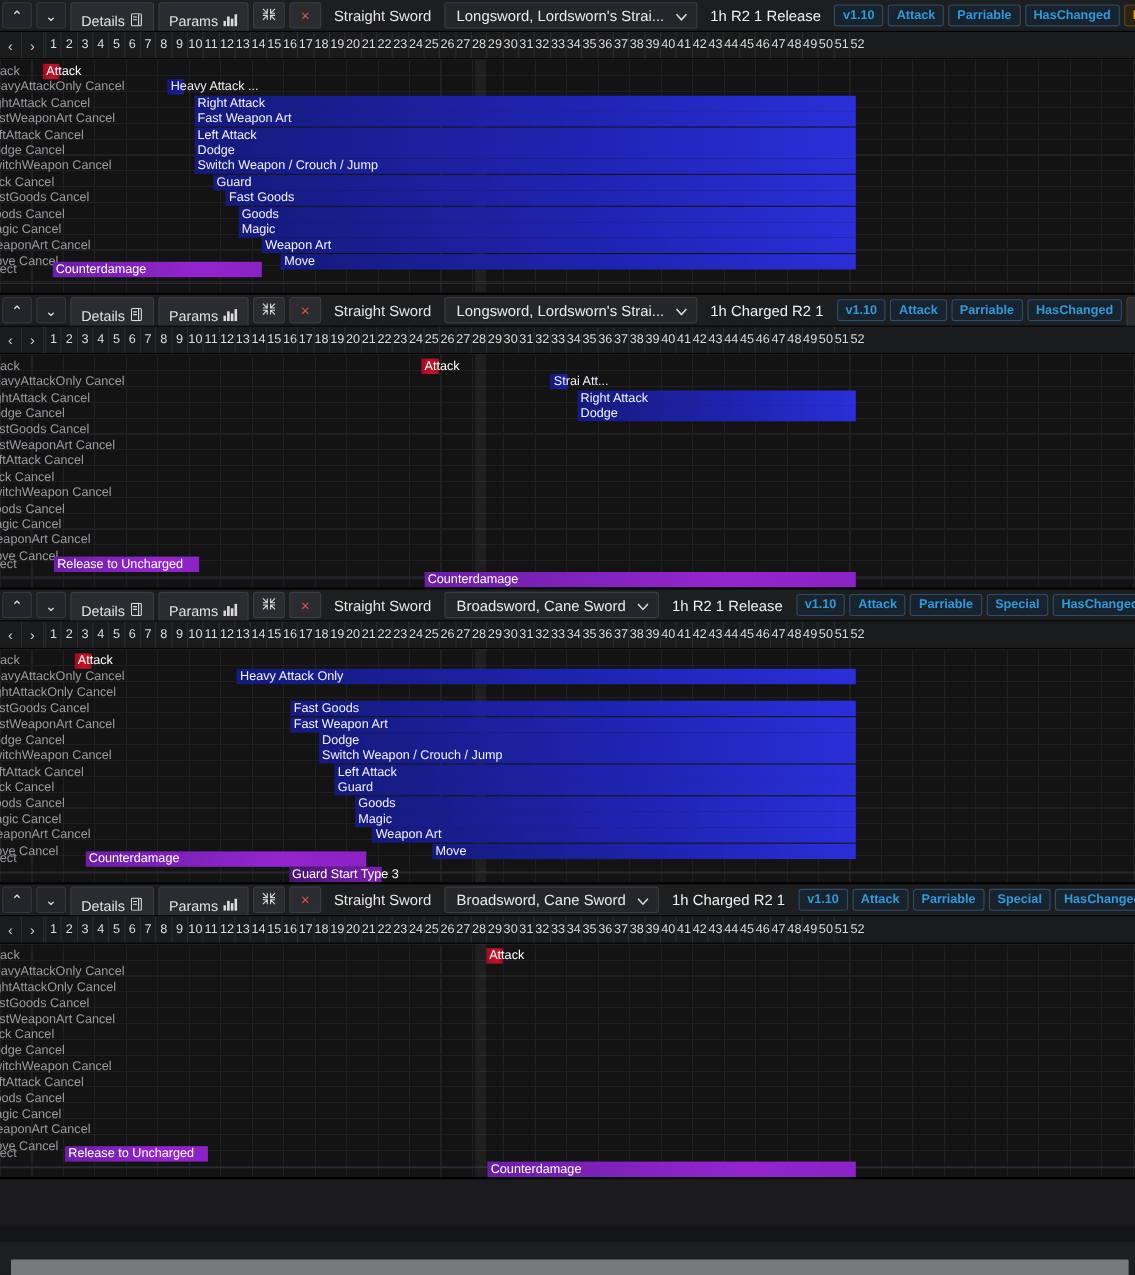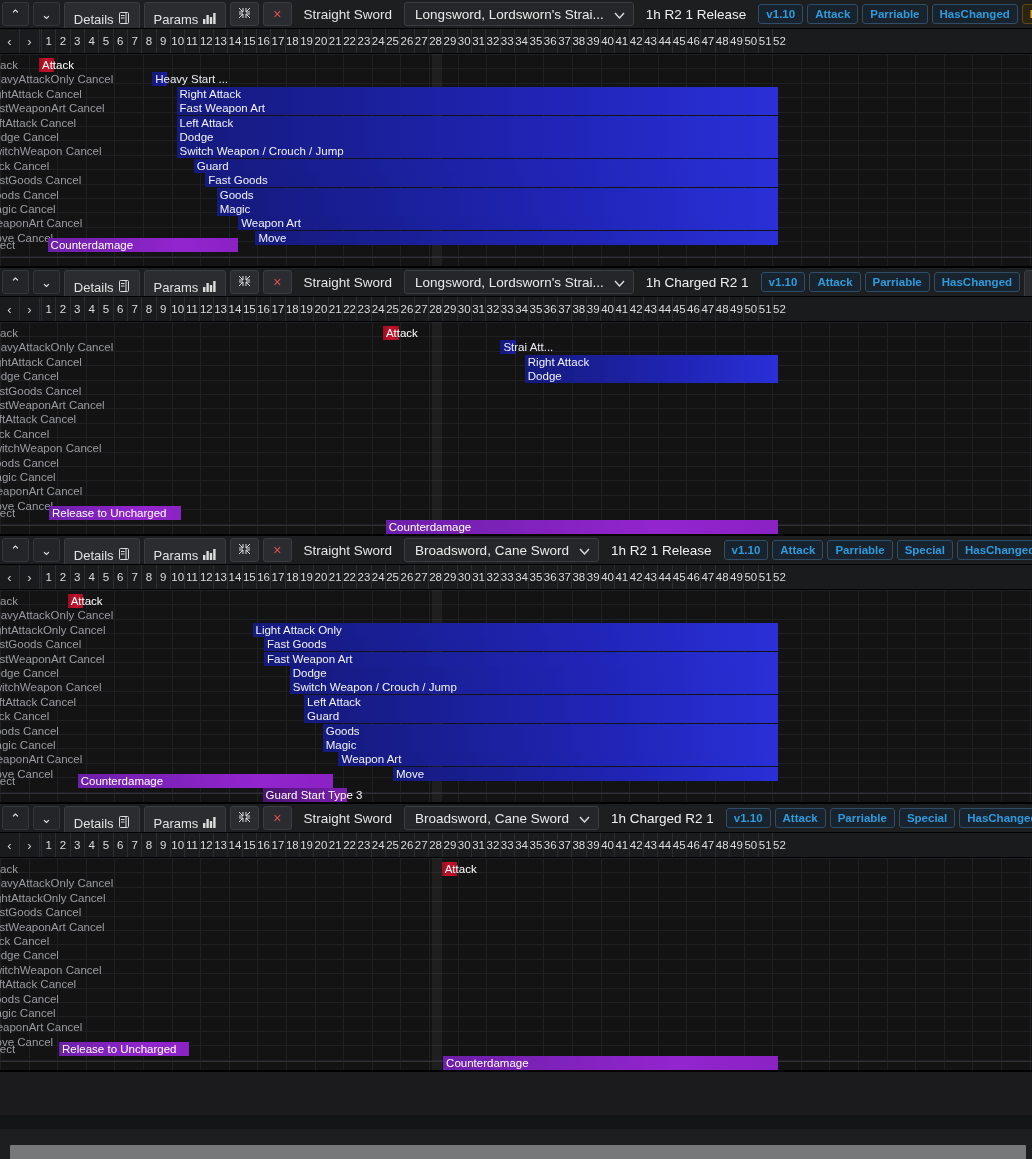--- a/index.html
+++ b/index.html
@@ -358,21 +358,21 @@
         <div class="rowlabel" style="top: 90.4px; left: -14px;">SwitchWeapon Cancel</div>
         <div class="rowlabel" style="top: 104.8px; left: -14px;">Lock Cancel</div>
         <div class="rowlabel" style="top: 119.2px; left: -14px;">FastGoods Cancel</div>
         <div class="rowlabel" style="top: 133.6px; left: -14px;">Goods Cancel</div>
         <div class="rowlabel" style="top: 148px; left: -14px;">Magic Cancel</div>
         <div class="rowlabel" style="top: 162.4px; left: -14px;">WeaponArt Cancel</div>
         <div class="rowlabel" style="top: 176.8px; left: -14px;">Move Cancel</div>
         <div class="rowlabel" style="top: 183.6px; left: -14px;">Effect</div>
         <div class="effect-divider" style="top: 203px;"></div>
         <div class="bar red" style="top: 4px; left: 39px; width: 15.0465px;"><span class="lbl">Attack</span></div>
-        <div class="bar bluedark" style="top: 18.4px; left: 152.207px; width: 15.0465px;"><span class="lbl">Heavy Start ...</span></div>
+        <div class="bar bluedark" style="top: 18.4px; left: 152.207px; width: 15.0465px;"><span class="lbl">Heavy Attack ...</span></div>
         <div class="bar blue" style="top: 32.8px; left: 176.568px; width: 601.86px;"><span class="lbl">Right Attack</span></div>
         <div class="bar blue" style="top: 47.2px; left: 176.568px; width: 601.86px;"><span class="lbl">Fast Weapon Art</span></div>
         <div class="bar blue" style="top: 61.6px; left: 176.568px; width: 601.86px;"><span class="lbl">Left Attack</span></div>
         <div class="bar blue" style="top: 76px; left: 176.568px; width: 601.86px;"><span class="lbl">Dodge</span></div>
         <div class="bar blue" style="top: 90.4px; left: 176.568px; width: 601.86px;"><span class="lbl">Switch Weapon / Crouch / Jump</span></div>
         <div class="bar blue" style="top: 104.8px; left: 193.764px; width: 584.664px;"><span class="lbl">Guard</span></div>
         <div class="bar blue" style="top: 119.2px; left: 205.228px; width: 573.2px;"><span class="lbl">Fast Goods</span></div>
         <div class="bar blue" style="top: 133.6px; left: 216.692px; width: 561.736px;"><span class="lbl">Goods</span></div>
         <div class="bar blue" style="top: 148px; left: 216.692px; width: 561.736px;"><span class="lbl">Magic</span></div>
         <div class="bar blue" style="top: 162.4px; left: 238.187px; width: 540.241px;"><span class="lbl">Weapon Art</span></div>
@@ -624,21 +624,21 @@
         <div class="rowlabel" style="top: 90.4px; left: -14px;">SwitchWeapon Cancel</div>
         <div class="rowlabel" style="top: 104.8px; left: -14px;">LeftAttack Cancel</div>
         <div class="rowlabel" style="top: 119.2px; left: -14px;">Lock Cancel</div>
         <div class="rowlabel" style="top: 133.6px; left: -14px;">Goods Cancel</div>
         <div class="rowlabel" style="top: 148px; left: -14px;">Magic Cancel</div>
         <div class="rowlabel" style="top: 162.4px; left: -14px;">WeaponArt Cancel</div>
         <div class="rowlabel" style="top: 176.8px; left: -14px;">Move Cancel</div>
         <div class="rowlabel" style="top: 183.6px; left: -14px;">Effect</div>
         <div class="effect-divider" style="top: 203px;"></div>
         <div class="bar red" style="top: 4px; left: 67.66px; width: 15.763px;"><span class="lbl">Attack</span></div>
-        <div class="bar blue" style="top: 32.8px; left: 252.517px; width: 525.911px;"><span class="lbl">Light Attack Only</span></div>
+        <div class="bar blue" style="top: 18.4px; left: 215.259px; width: 563.169px;"><span class="lbl">Heavy Attack Only</span></div>
         <div class="bar blue" style="top: 47.2px; left: 263.981px; width: 514.447px;"><span class="lbl">Fast Goods</span></div>
         <div class="bar blue" style="top: 61.6px; left: 263.981px; width: 514.447px;"><span class="lbl">Fast Weapon Art</span></div>
         <div class="bar blue" style="top: 76px; left: 289.775px; width: 488.653px;"><span class="lbl">Dodge</span></div>
         <div class="bar blue" style="top: 90.4px; left: 289.775px; width: 488.653px;"><span class="lbl">Switch Weapon / Crouch / Jump</span></div>
         <div class="bar blue" style="top: 104.8px; left: 304.105px; width: 474.323px;"><span class="lbl">Left Attack</span></div>
         <div class="bar blue" style="top: 119.2px; left: 304.105px; width: 474.323px;"><span class="lbl">Guard</span></div>
         <div class="bar blue" style="top: 133.6px; left: 322.734px; width: 455.694px;"><span class="lbl">Goods</span></div>
         <div class="bar blue" style="top: 148px; left: 322.734px; width: 455.694px;"><span class="lbl">Magic</span></div>
         <div class="bar blue" style="top: 162.4px; left: 338.497px; width: 439.931px;"><span class="lbl">Weapon Art</span></div>
         <div class="bar blue" style="top: 176.8px; left: 392.951px; width: 385.477px;"><span class="lbl">Move</span></div>

